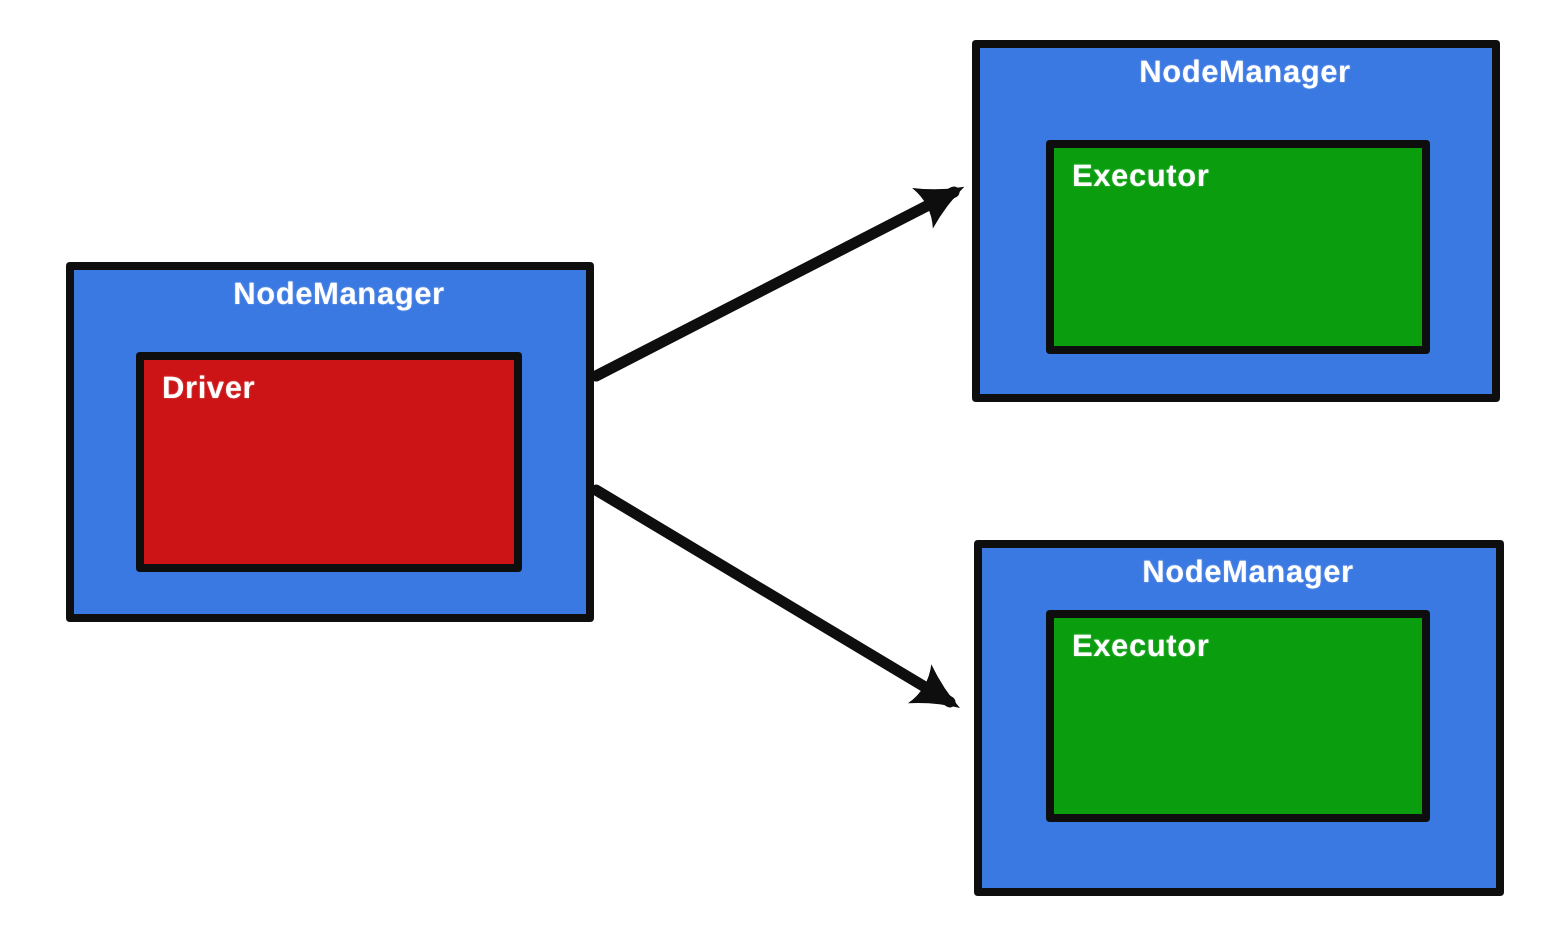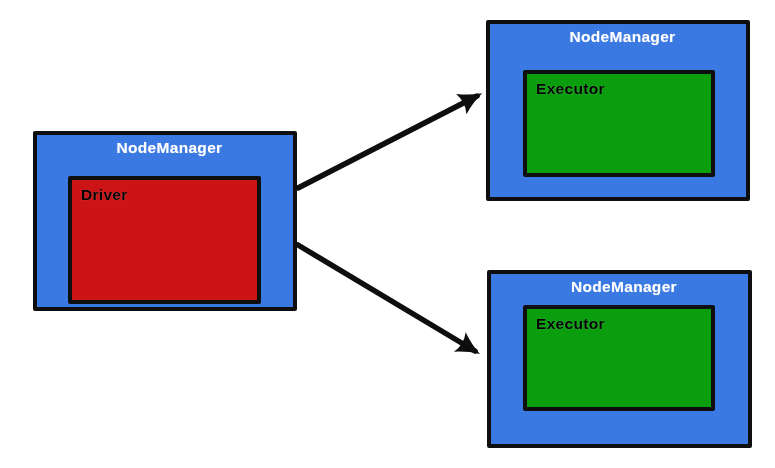--- a/index.html
+++ b/index.html
@@ -33,31 +33,31 @@
   }
   .child-box {
     position: absolute;
     border: 4px solid #0e0e0e;
     border-radius: 2px;
   }
   .child-box.driver   { background: #cc1416; }
   .child-box.executor { background: #0a9e0f; }
   .child-label {
     display: block;
-    color: #000000;
+    color: #ffffff;
     font-size: 15.5px;
     font-weight: bold;
     letter-spacing: 0.3px;
     padding: 6px 0 0 9px;
     text-shadow: 0 0 1px rgba(255,255,255,0.4);
     white-space: nowrap;
   }
   
   #node-driver        { left: 33px;  top: 131px; width: 264px; height: 180px; }
-  #node-driver .child-box        { left: 31px; top: 41px; width: 193px; height: 128px; }
+  #node-driver .child-box        { left: 31px; top: 41px; width: 193px; height: 110px; }
   #node-executor-top  { left: 486px; top: 20px;  width: 264px; height: 181px; }
   #node-executor-top .child-box  { left: 33px; top: 46px; width: 192px; height: 107px; }
   #node-executor-bot  { left: 487px; top: 270px; width: 265px; height: 178px; }
   #node-executor-bot .child-box  { left: 32px; top: 31px; width: 192px; height: 106px; }
 
   #edges-overlay {
     position: absolute;
     left: 0; top: 0;
     width: 775px;
     height: 468px;

